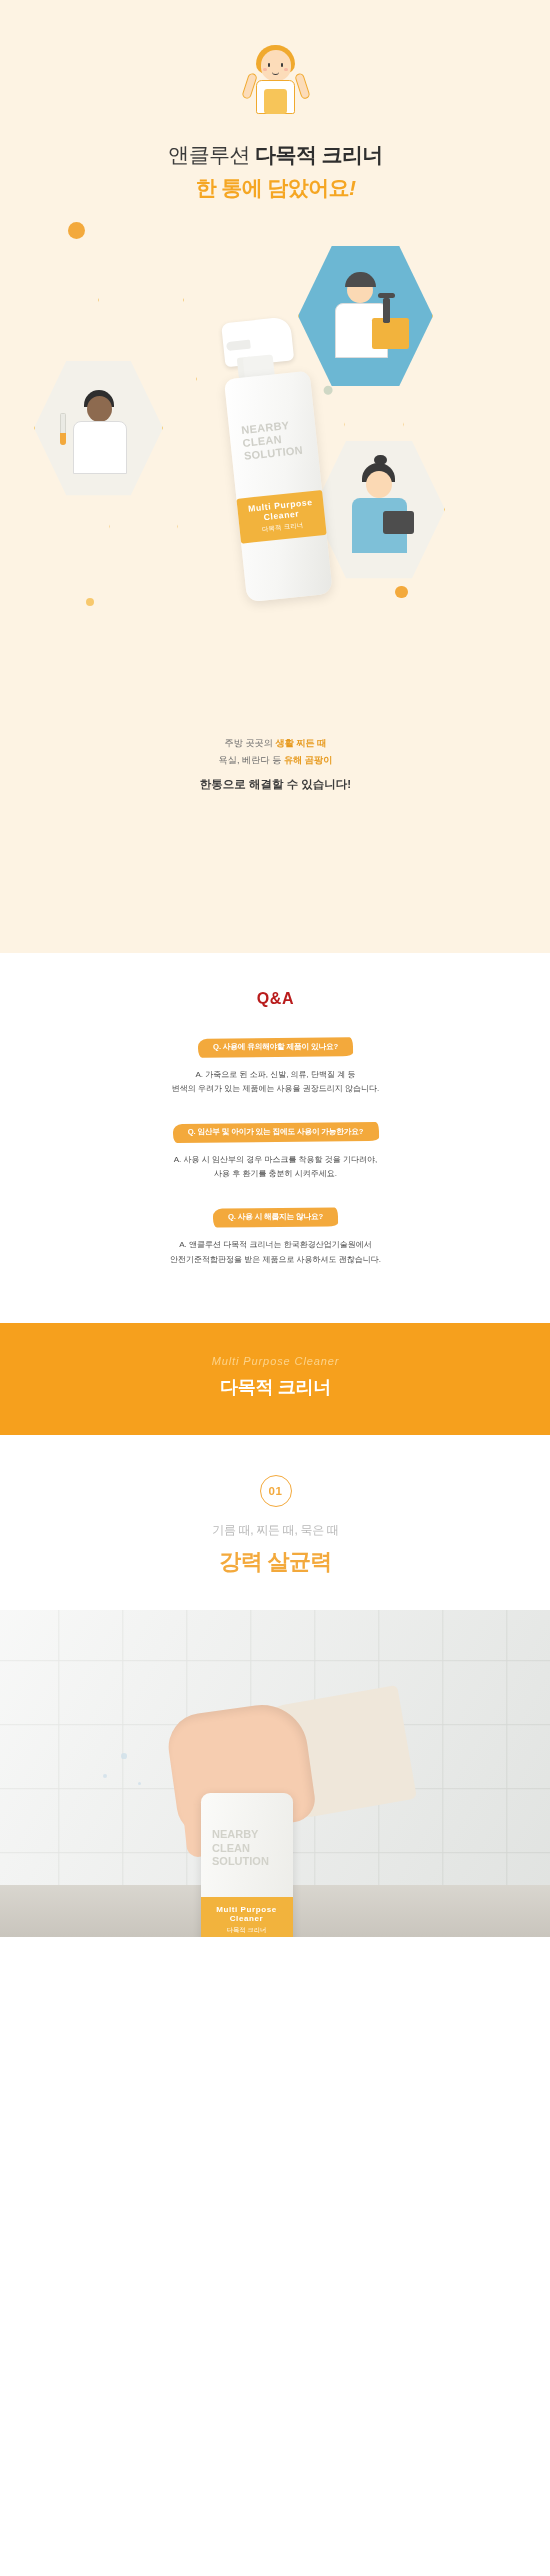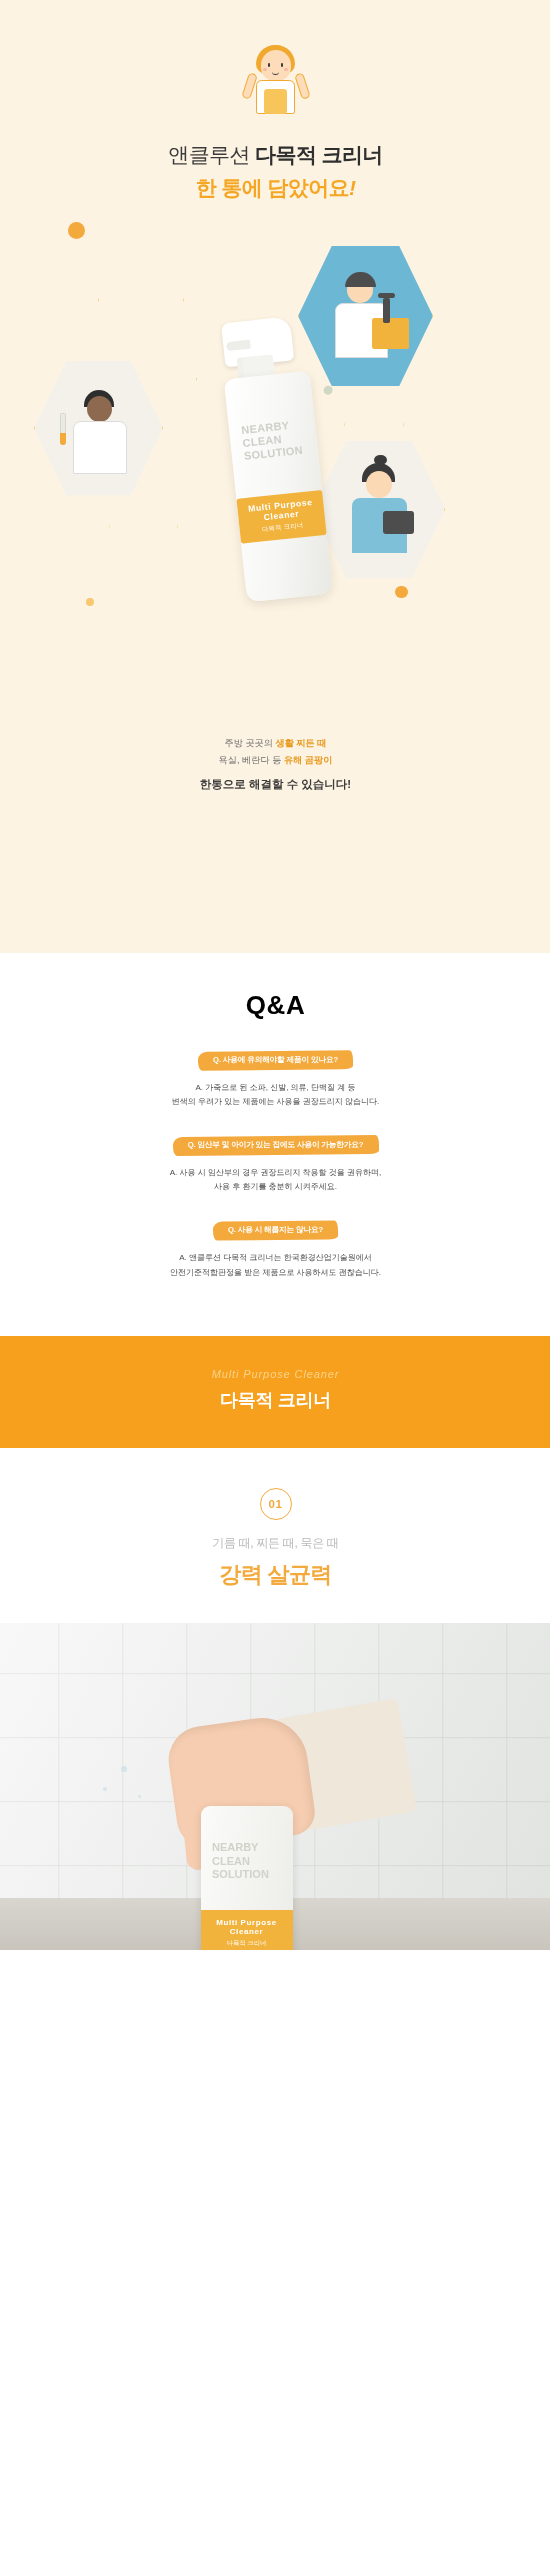--- a/index.html
+++ b/index.html
@@ -186,23 +186,23 @@
     color: #3c3c3c;
   }
 
   
   .qa {
     background: #fff;
     padding: 37px 0 40px 0;
   }
   .qa h2 {
     text-align: center;
-    font-size: 26px;
-    font-weight: 700;
-    color: #000000;
+    font-size: 16px;
+    font-weight: 700;
+    color: #b91c1c;
     letter-spacing: 0.6px;
     margin-bottom: 30px;
   }
   .qa-item { margin-bottom: 26.4px; }
   .qbar {
     margin: 0 auto;
     text-align: center;
     position: relative;
     width: fit-content;
     border-radius: 9px;
@@ -460,21 +460,21 @@
         <div>A. 가죽으로 된 소파, 신발, 의류, 단백질 계 등</div>
         <div>변색의 우려가 있는 제품에는 사용을 권장드리지 않습니다.</div>
       </div>
     </div>
 
     <div class="qa-item">
       <div class="qbar">
         <span>Q. 임산부 및 아이가 있는 집에도 사용이 가능한가요?</span>
       </div>
       <div class="ans">
-        <div>A. 사용 시 임산부의 경우 권장드리지 착용할 것을 권유하며,</div>
+        <div>A. 사용 시 임산부의 경우 마스크를 착용할 것을 기다려야,</div>
         <div>사용 후 환기를 충분히 시켜주세요.</div>
       </div>
     </div>
 
 
     <div class="qa-item" style="margin-bottom:16px;">
       <div class="qbar">
         <span>Q. 사용 시 해롭지는 않나요?</span>
       </div>
       <div class="ans">

